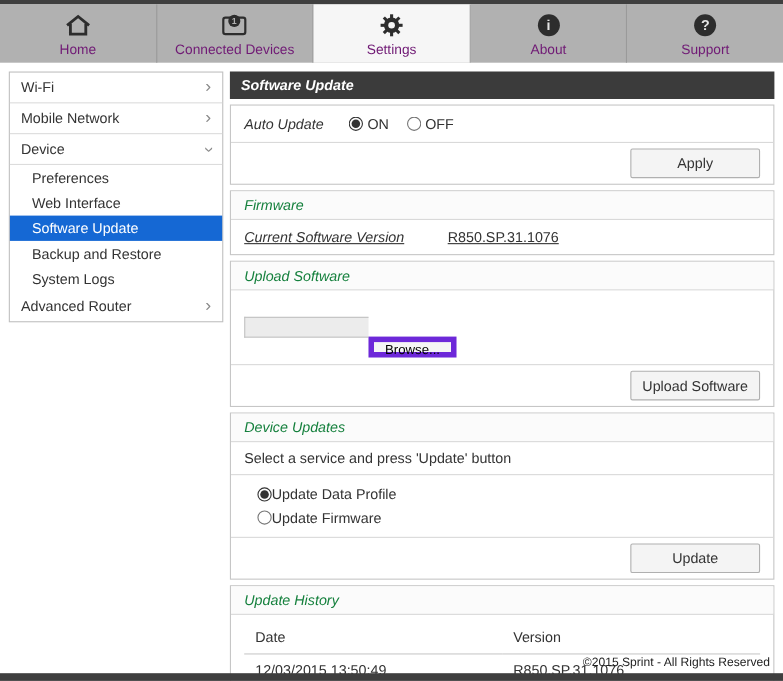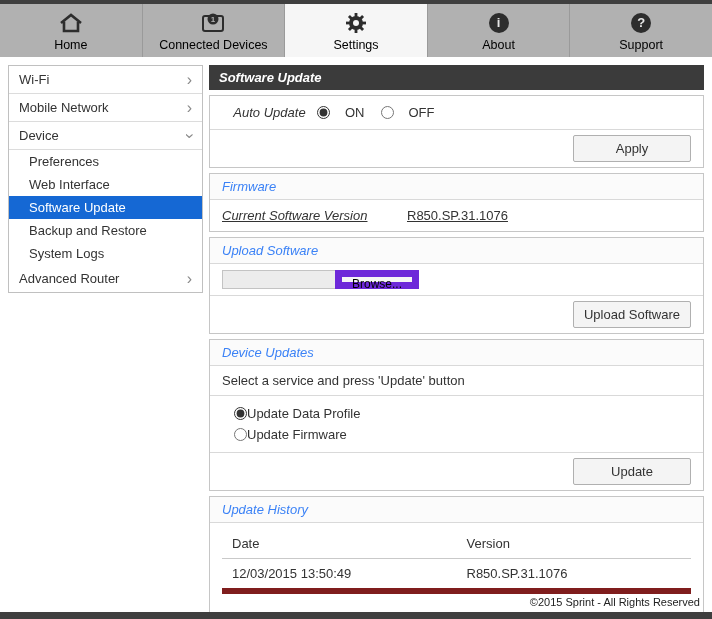--- a/index.html
+++ b/index.html
@@ -5,21 +5,21 @@
   html,body{margin:0;padding:0;}
   body{font-family:"Liberation Sans", sans-serif; font-size:13px; color:#333; background:#fff;}
   .page{position:relative; width:712px; height:619px; overflow:hidden; background:#fff;}
 
   
   .topstrip{height:4px; background:#3f3f3f; width:100%;}
   .tabbar{display:flex; height:53px; background:#b1b1b1;}
   .tab{flex:1; display:flex; flex-direction:column; align-items:center; justify-content:center; gap:3px; cursor:pointer; border-right:1px solid #9a9a9a; padding-top:1px;}
   .tab:last-child{border-right:none;}
   .tab.active{background:#f6f6f6;}
-  .tab-label{font-size:12.5px; color:#000000;}
+  .tab-label{font-size:12.5px; color:#701a75;}
   .tab-icon{height:24px; display:flex; align-items:center; justify-content:center;}
   .circle-icon{width:20px; height:20px; border-radius:50%; background:#2d2d2d; color:#e6e6e6; font-weight:bold; font-size:13px; display:flex; align-items:center; justify-content:center;}
 
   
   .content{display:flex; gap:6px; padding:8px; align-items:flex-start;}
 
   
   .sidebar{width:193px; flex:0 0 193px; background:#fff; border:1px solid #c0c0c0;}
   .side-item{display:flex; align-items:center; justify-content:space-between; padding:5px 10px; cursor:pointer; color:#333;}
   .side-item.group{border-bottom:1px solid #dcdcdc; min-height:17px;}
@@ -28,37 +28,37 @@
   .side-item.selected{background:#1568d4; color:#fff;}
   .chev{color:#8a8a8a; font-size:16px; line-height:10px;}
   .chev.down{display:inline-block; transform:rotate(90deg);}
 
   
   .main{flex:1; display:flex; flex-direction:column; gap:5px;}
   .title-bar{background:#3b3b3b; color:#fff; font-style:italic; font-weight:bold; padding:5px 10px; font-size:13px;}
   .box{border:1px solid #c6c6c6; background:#fff;}
   .row{border-top:1px solid #d9d9d9;}
   .row:first-child{border-top:none;}
-  .section-head{font-style:italic; padding:5px 12px; color:#3b82f6; background:#fbfbfb;}
+  .section-head{font-style:italic; padding:5px 12px; color:#15803d; background:#fbfbfb;}
 
   .auto-row{display:flex; align-items:center; padding:9px 12px;}
-  .auto-row .lab{flex:0 0 95px; font-style:italic;text-align:center;}
+  .auto-row .lab{flex:0 0 95px; font-style:italic;}
   .radio-group{display:flex; align-items:center; gap:16px;}
-  .radio-opt{display:flex; align-items:center; gap:15px;}
+  .radio-opt{display:flex; align-items:center; gap:4px;}
   input[type=radio]{margin:0; accent-color:#333;}
 
   .btn-row{display:flex; justify-content:flex-end; padding:5px 12px;}
   .btn{min-width:118px; height:27px; background:#f4f4f4; border:1px solid #b0b0b0; border-radius:2px; font-size:13px; color:#333; font-family:"Liberation Sans", sans-serif; cursor:pointer;}
 
   .ver-row{display:flex; align-items:center; padding:8px 12px;text-decoration:underline;}
   .ver-row .lab{flex:0 0 185px; font-style:italic;}
 
   .file-row{display:flex; align-items:center; padding:6px 12px;}
   .filebox{width:112px; height:17px; background:#ececec; border:1px solid #c3c3c3; border-right:none;}
-  .browse{height:19px; background:#f5f5f5; border:7px solid #6d28d9; font-size:12px; padding:0 10px; font-family:"Liberation Sans", sans-serif; cursor:pointer;}
+  .browse{height:19px; background:#f5f5f5; border:5px solid #6d28d9; font-size:12px; padding:0 10px; font-family:"Liberation Sans", sans-serif; cursor:pointer;margin-top:36px;}
 
   .instruction-row{padding:7px 12px;}
   .svc-block{padding:7px 0;}
   .svc-row{display:flex; align-items:center; padding:3px 0 3px 24px;}
 
   .table-wrap{padding:6px 12px 26px;}
   table.hist{width:100%; border-collapse:collapse;}
   table.hist th, table.hist td{text-align:left; padding:7px 10px; font-weight:normal; font-size:13px; color:#333;}
   table.hist th{border-bottom:1px solid #c9c9c9;}
   table.hist td{border-bottom:6px solid #7f1d1d;}

